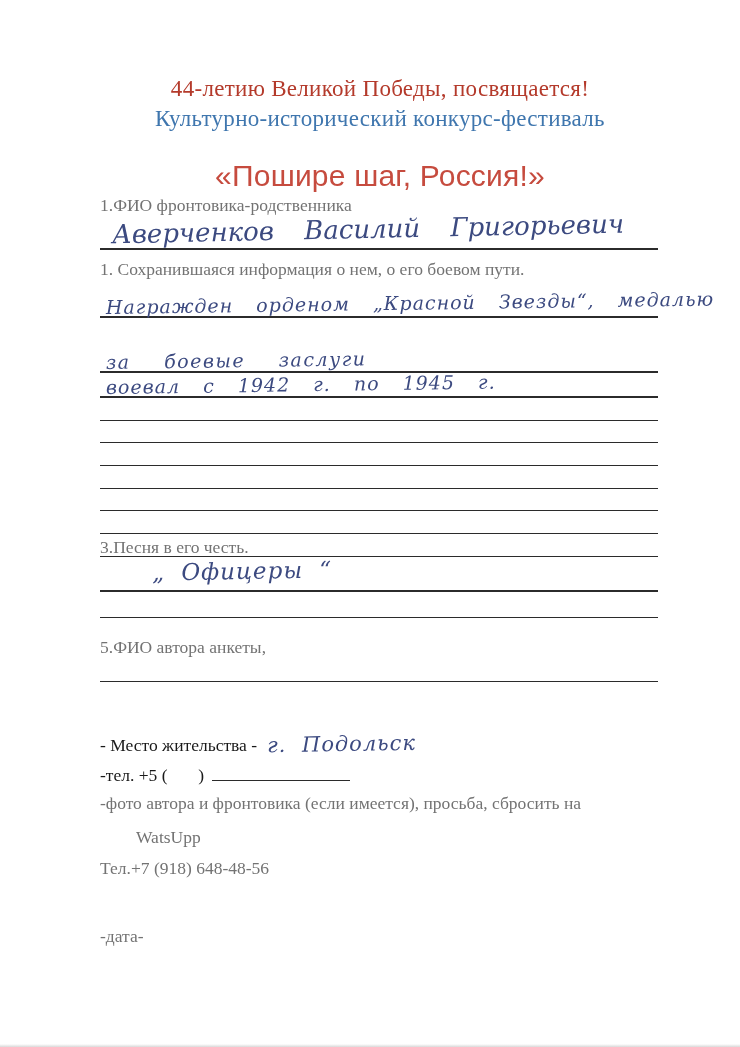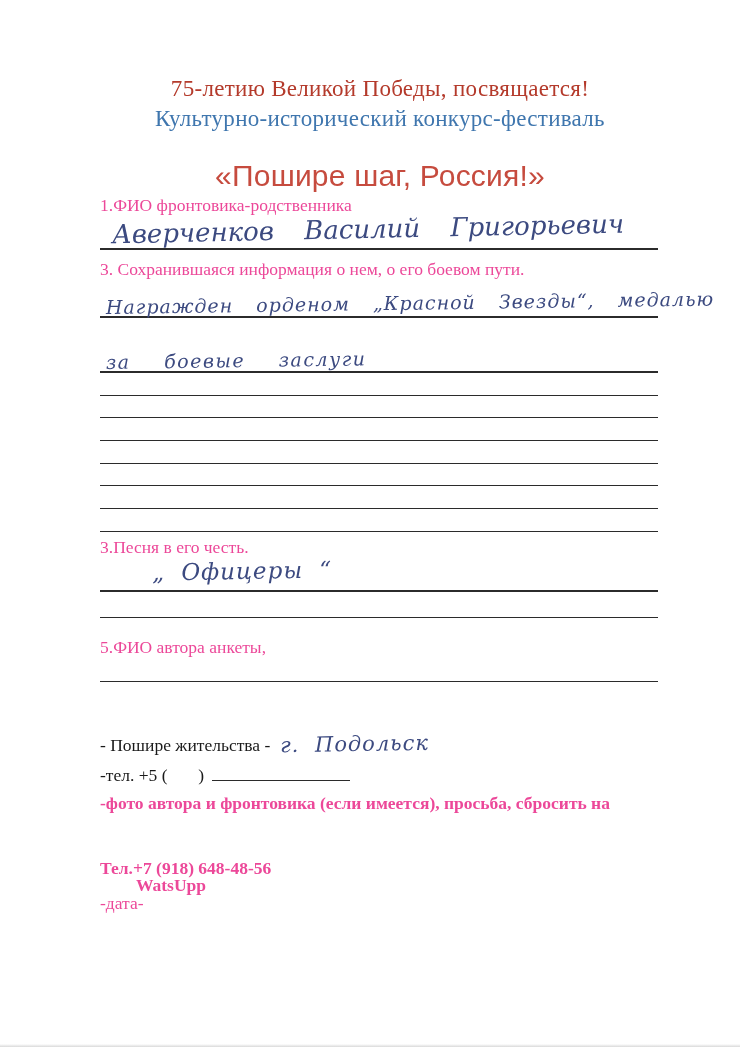--- a/index.html
+++ b/index.html
@@ -36,23 +36,23 @@
   }
   .title-line3{
     font-family:"Liberation Sans", sans-serif;
     font-size:30px; color:var(--festival_red,#c64b3e);
     margin-top:22px; letter-spacing:.2px;
   }
 
   
   .label{
     position:absolute; left:100px;
-    font-size:17.5px; color:#ec4899;
+    font-size:17.5px; color:#737373;
   }
-  .bold{ font-weight:bold; }
+  .bold{ font-weight:normal; }
 
   
   .hw{
     font-family:"DejaVu Serif", serif;
     font-style:italic;
     color:var(--ink_blue,#3c4a80);
     white-space:nowrap;
   }
 
   
@@ -113,36 +113,39 @@
   }
 
   .note{ width:562px; line-height:1.35; }
 </style>
 </head>
 <body>
 
 <div class="page">
 
   <div class="header">
-    <div class="title-line1">75-летию Великой Победы, посвящается!</div>
+    <div class="title-line1">44-летию Великой Победы, посвящается!</div>
     <div class="title-line2">Культурно-исторический конкурс-фестиваль</div>
     <div class="title-line3">«Пошире шаг, Россия!»</div>
   </div>
 
   <div class="label" style="top:195px;">1.ФИО фронтовика-родственника</div>
   <div class="q1-value hw">Аверченков  Василий  Григорьевич</div>
   <div class="rule" style="top:248px;"></div>
 
-  <div class="label" style="top:259px;">3. Сохранившаяся информация о нем, о его боевом пути.</div>
+  <div class="label" style="top:259px;">1. Сохранившаяся информация о нем, о его боевом пути.</div>
   <div class="q2-block">
     <div class="ruled-row hw-row1">
       <span class="hw">Награжден  орденом  „Красной  Звезды“, медалью</span>
     </div>
     <div class="ruled-row hw-row2">
       <span class="hw">за  боевые  заслуги</span>
+    </div>
+    <div class="ruled-row hw-row3">
+      <span class="hw">воевал  с 1942 г.  по  1945 г.</span>
     </div>
     <div class="blank-lines">
         <div></div>
         <div></div>
         <div></div>
         <div></div>
         <div></div>
         <div></div>
         <div></div>
       </div>
@@ -150,23 +153,23 @@
 
   <div class="label" style="top:537px;">3.Песня в его честь.</div>
   <div class="q3-value hw">„ Офицеры “</div>
   <div class="rule" style="top:590px;"></div>
   <div class="rule thin" style="top:617px;"></div>
 
   <div class="label" style="top:637px;">5.ФИО автора анкеты,</div>
   <div class="rule thin" style="top:681px;"></div>
 
 
-  <div class="field-row" style="top:732px;"><span>- Пошире жительства -</span><span class="hw">г. Подольск</span></div>
+  <div class="field-row" style="top:732px;"><span>- Место жительства -</span><span class="hw">г. Подольск</span></div>
 
   <div class="field-row" style="top:765px;"><span>-тел. +5 (       )</span><span class="tel-underline"></span></div>
 
   <div class="label bold note" style="top:792px;">-фото автора и фронтовика (если имеется), просьба, сбросить на</div>
-  <div class="label bold" style="top:875px; left:136px;">WatsUpp</div>
+  <div class="label bold" style="top:827px; left:136px;">WatsUpp</div>
   <div class="label bold" style="top:858px;">Тел.+7 (918) 648-48-56</div>
-  <div class="label" style="top:893px;">-дата-</div>
+  <div class="label" style="top:926px;">-дата-</div>
 
   <div class="scan-edge"></div>
 </div>
 
 </body></html>

